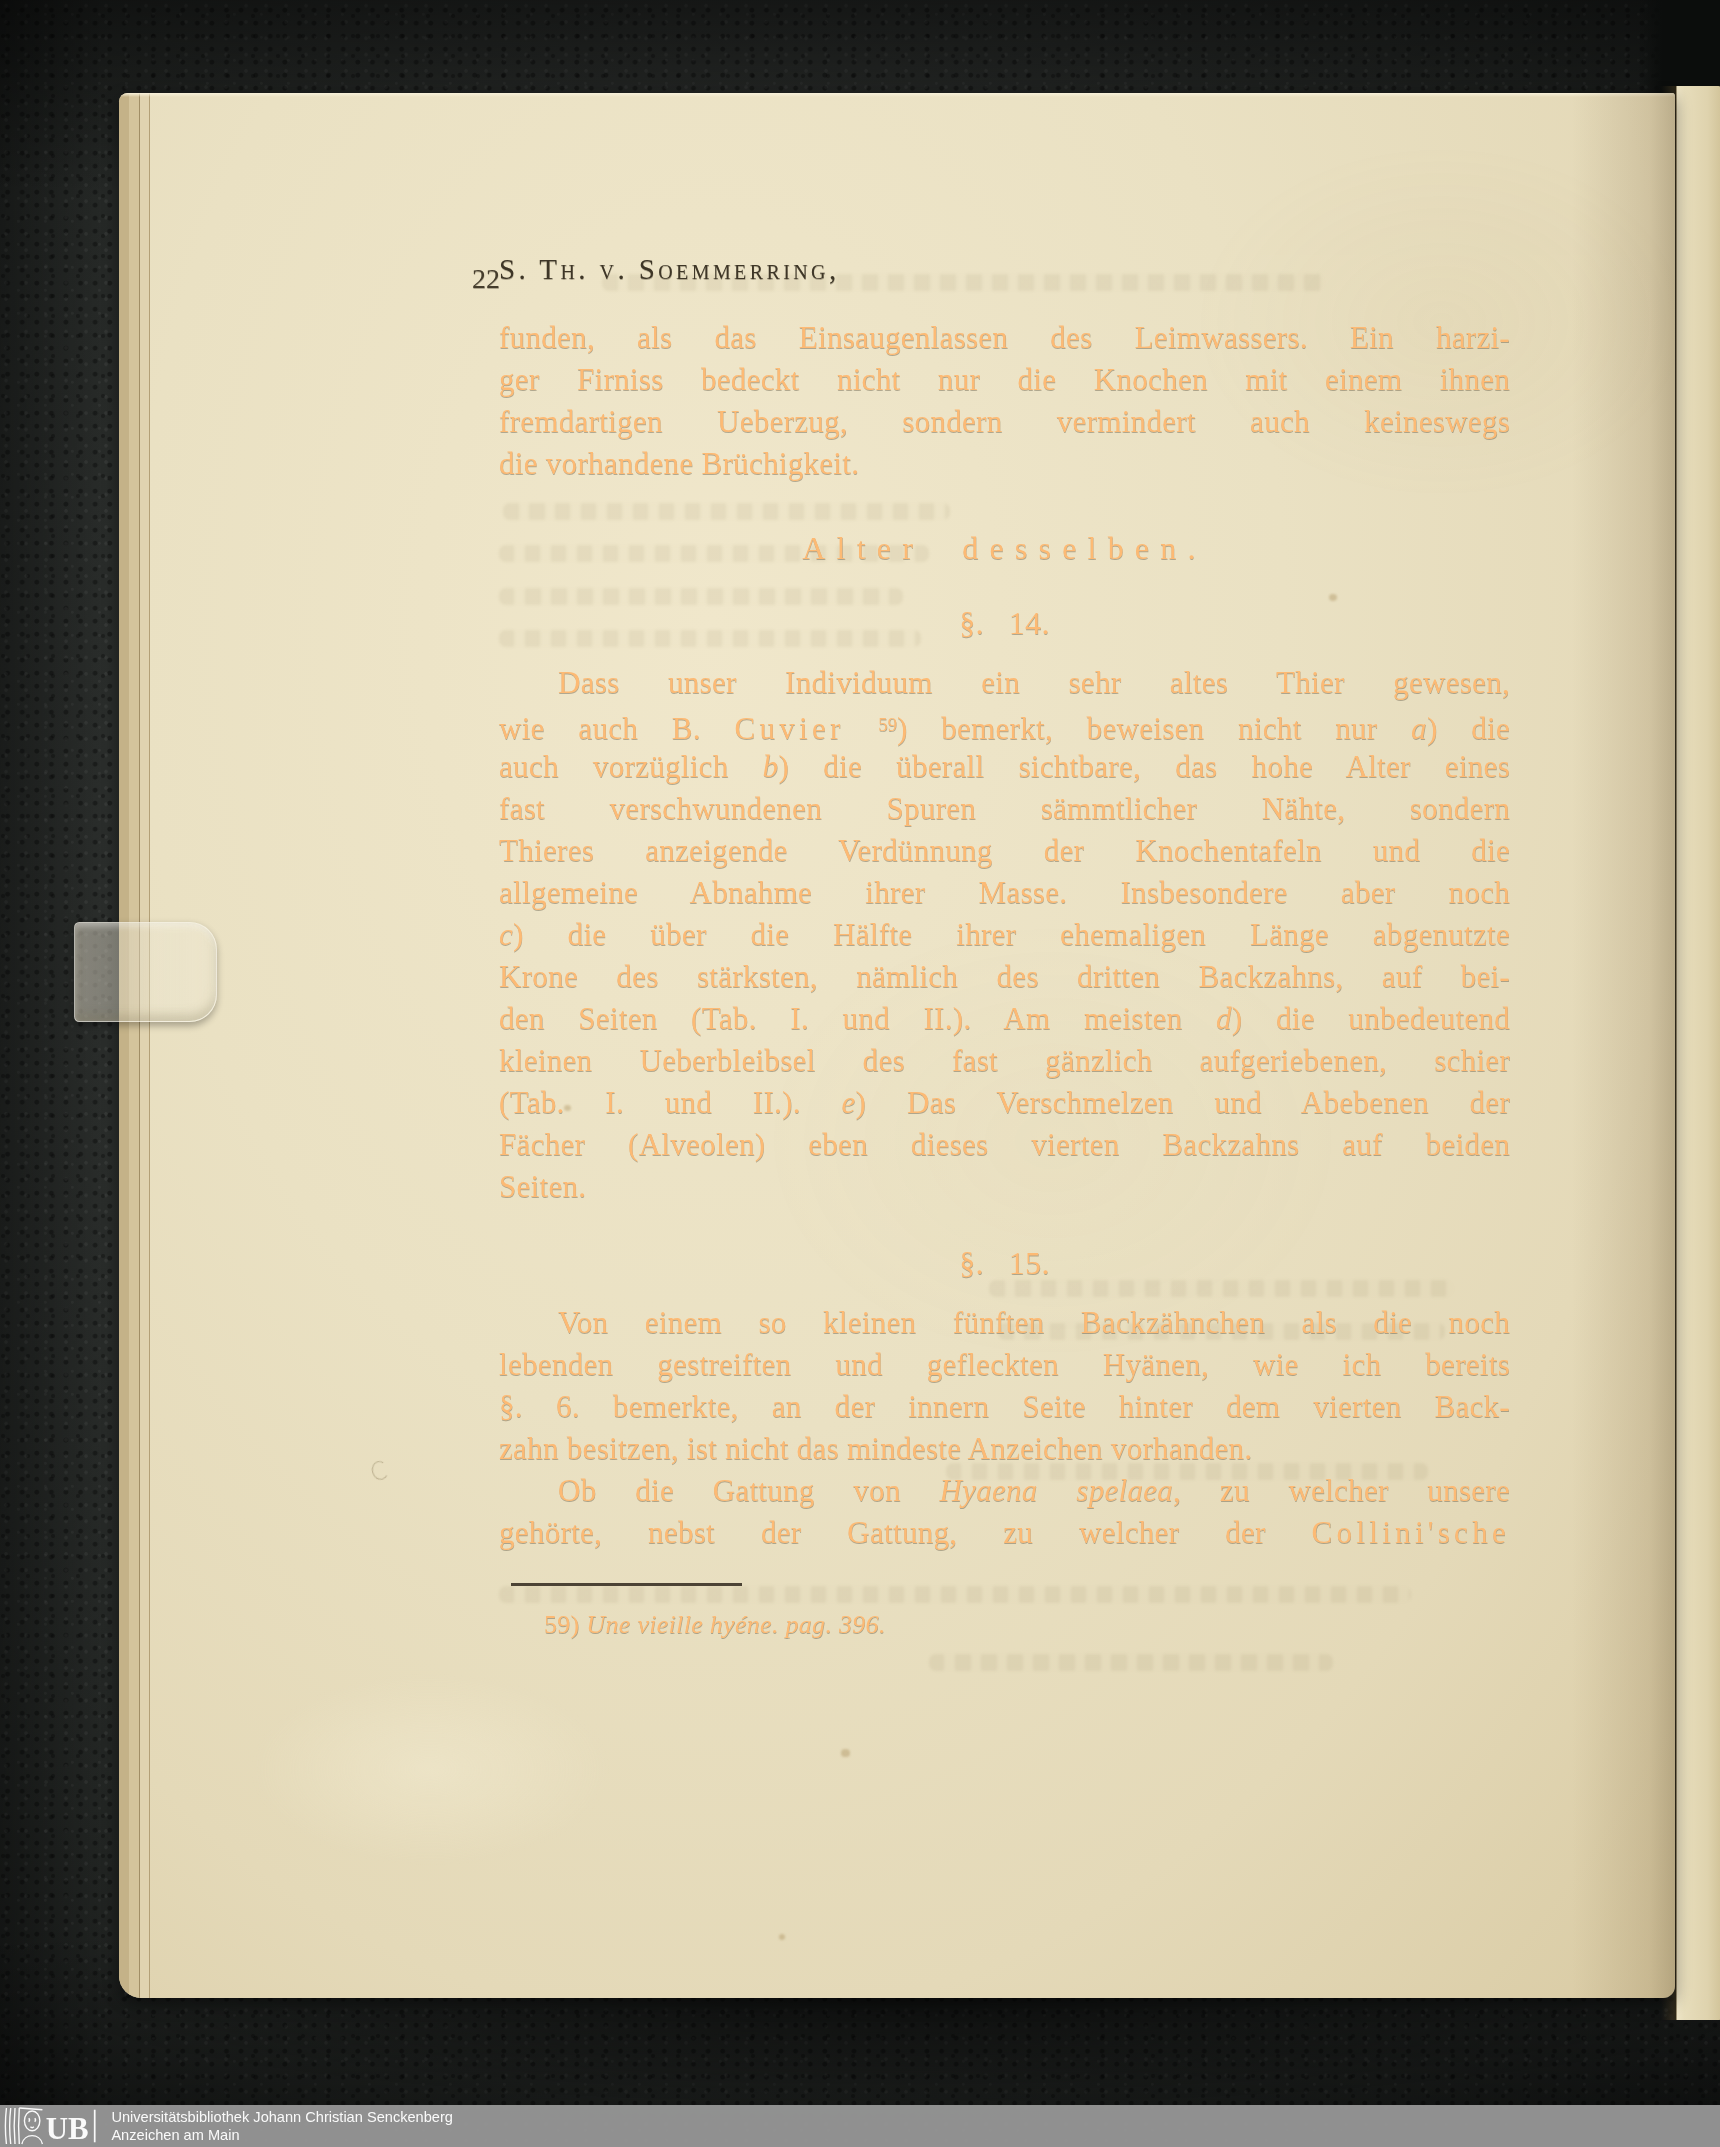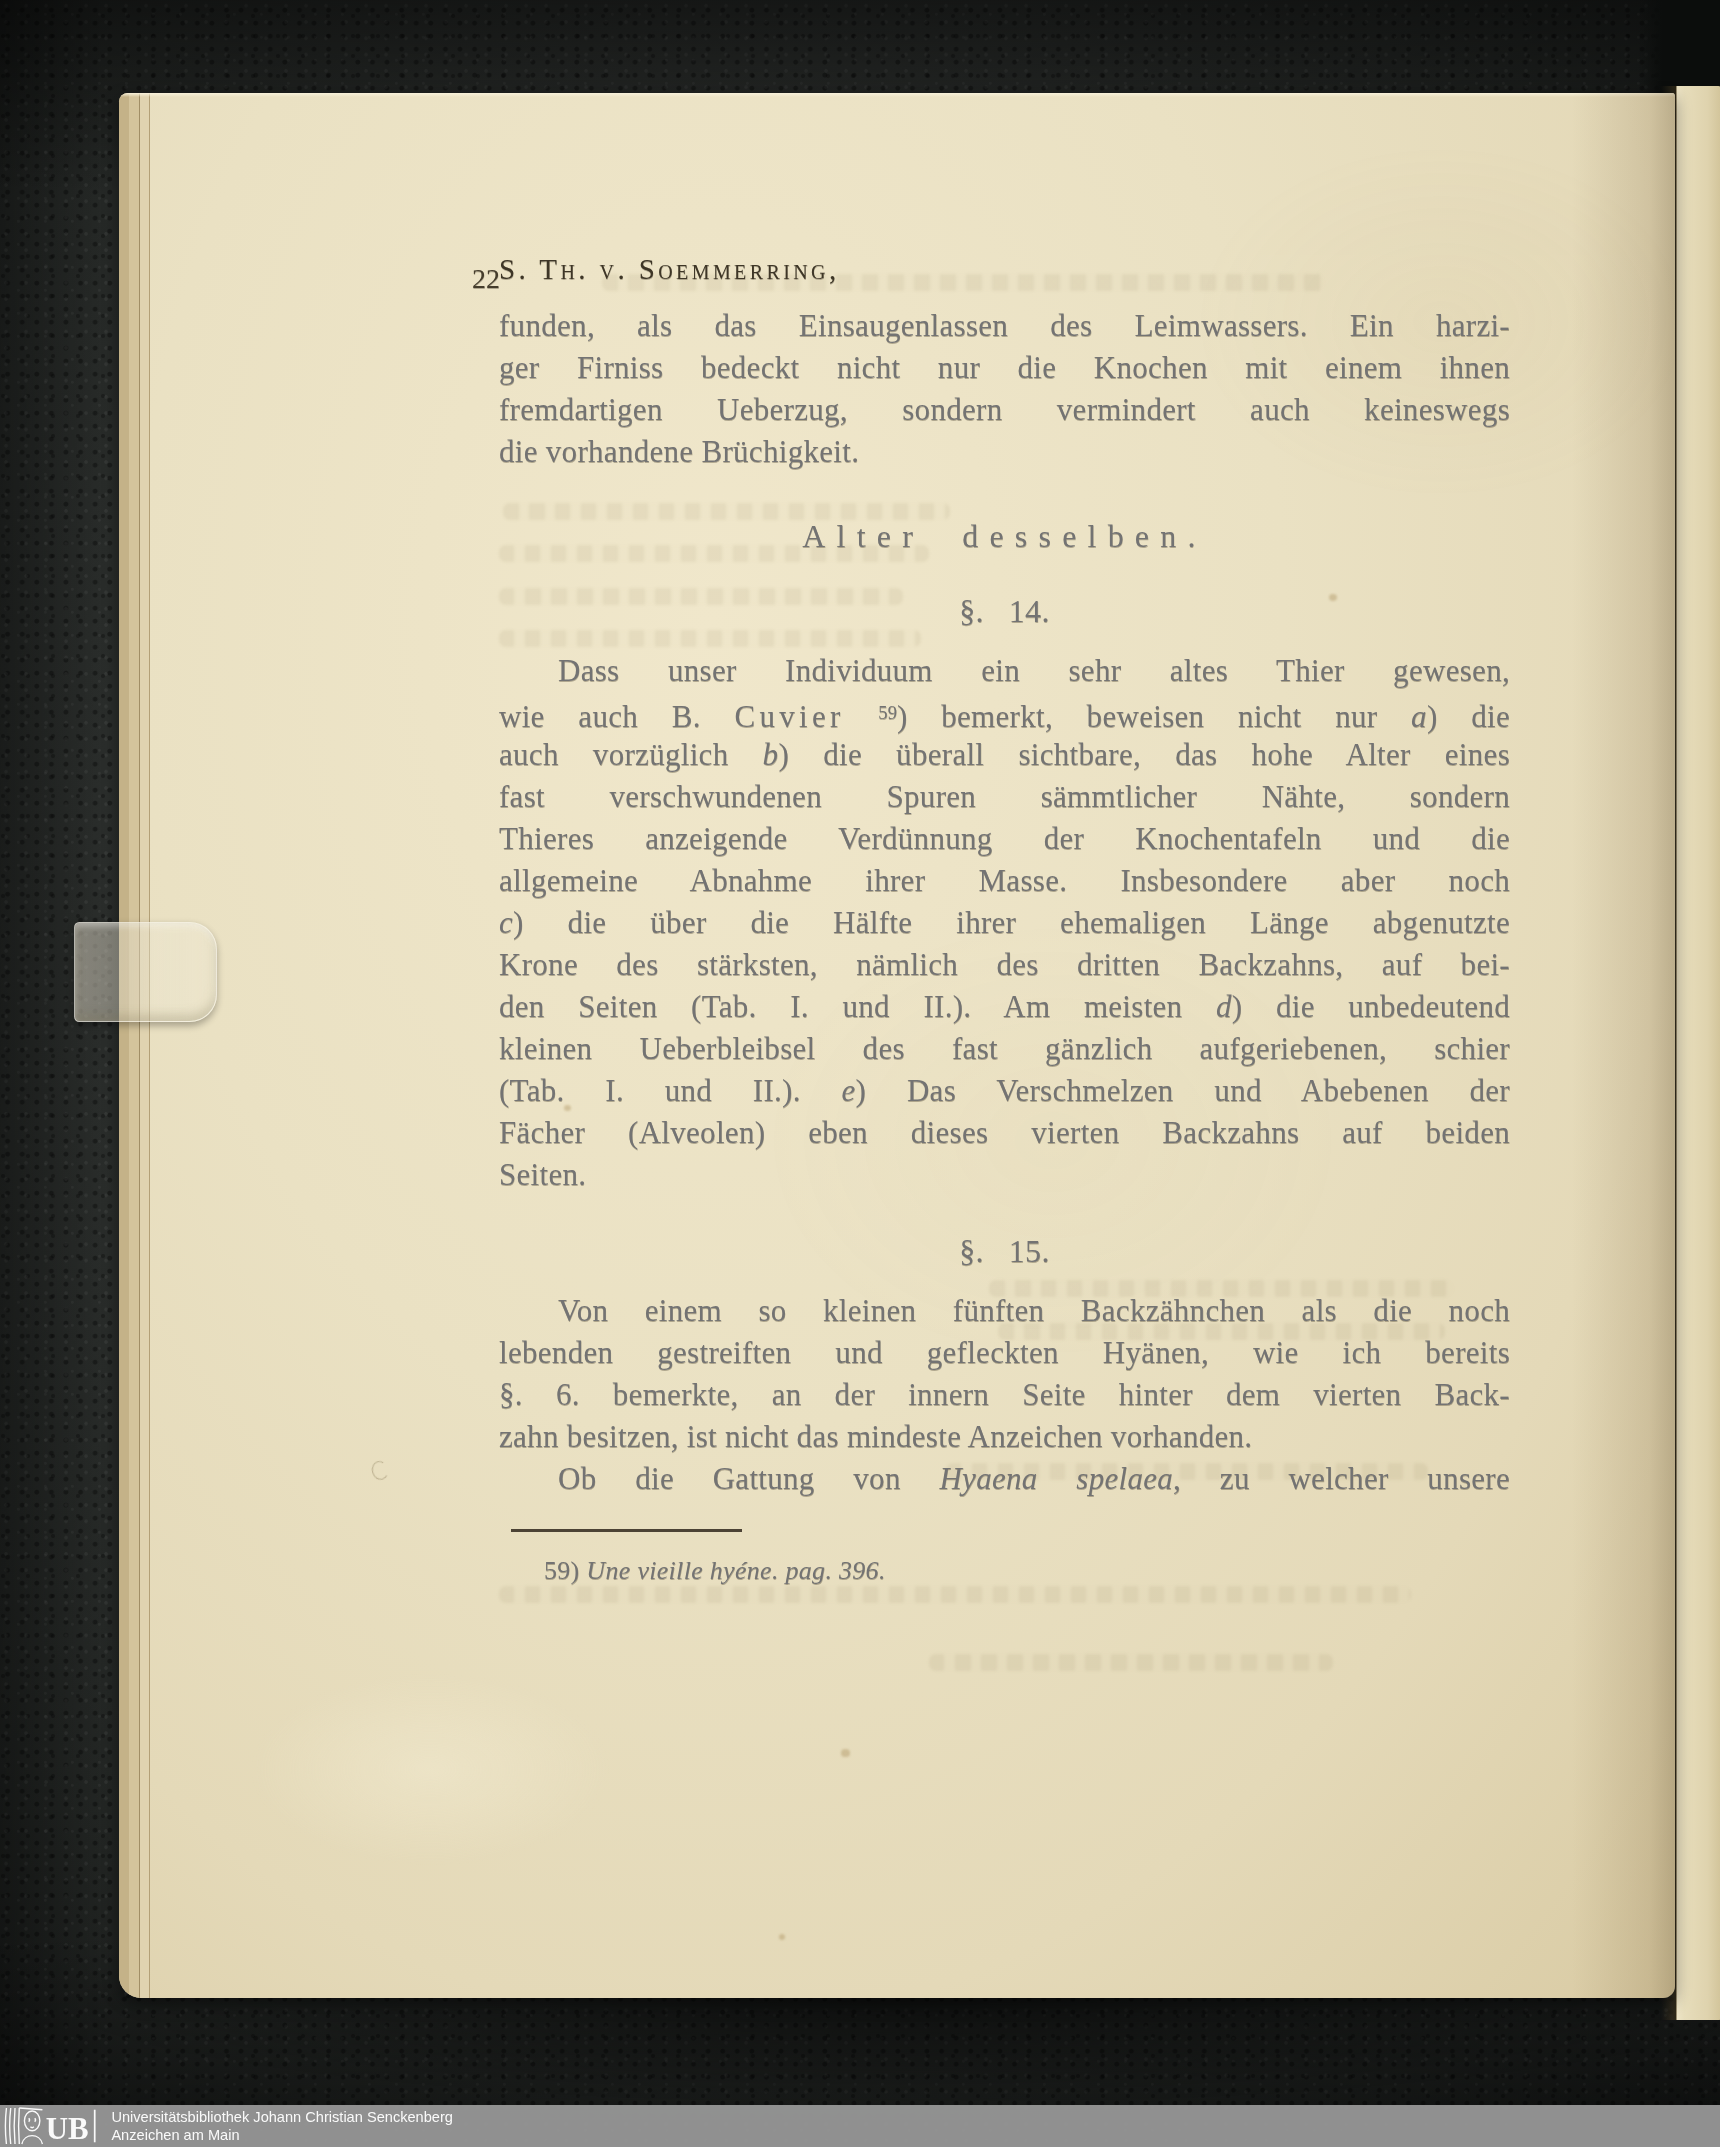--- a/index.html
+++ b/index.html
@@ -73,22 +73,22 @@
       radial-gradient(ellipse 361px 258px at 85% 12%, rgba(190,165,110,.12) 0%, transparent 70%),
       radial-gradient(ellipse 430px 327px at 60% 55%, rgba(200,180,120,.08) 0%, transparent 70%);
   }
   .page .stack-strips{position:absolute;left:0;top:0;bottom:0;width:31px;}
   .strip{position:absolute;top:0;bottom:0;}
   .strip.s1{left:0;width:9.5px;background:#c4b288;border-right:0.9px solid #93815b;}
   .strip.s2{left:10.3px;width:9.5px;background:#d4c49c;border-right:0.9px solid #a18e66;}
   .strip.s3{left:20.6px;width:9.5px;background:#e0d3b0;border-right:0.9px solid #b3a077;}
   
   .textflow{
-    position:absolute;left:499px;top:305px;width:1011px;
-    color:#737373;font-size:31px;letter-spacing:0.3px;
+    position:absolute;left:499px;top:317px;width:1011px;
+    color:#fdba74;font-size:31px;letter-spacing:0.3px;
     text-shadow:0.3px 0.5px 0.6px rgba(62,54,38,.35);
   }
   .page-number{
     position:absolute;left:472px;top:263px;font-size:28px;color:#453d2c;
     text-shadow:0.3px 0.5px 0.6px rgba(62,54,38,.35);
   }
   .running-header{
     position:absolute;left:499px;top:253px;width:1011px;text-align:left;
     font-variant:small-caps;letter-spacing:3.4px;font-size:29px;color:#3e3627;
     text-shadow:0.3px 0.5px 0.6px rgba(62,54,38,.35);
@@ -213,20 +213,21 @@
     </div>
     <div class="block block-section">§.   15.</div>
     <div class="block block-para">
       <div class="line indent"><span>Von einem so kleinen fünften Backzähnchen als die noch</span></div>
       <div class="line"><span>lebenden gestreiften und gefleckten Hyänen, wie ich bereits</span></div>
       <div class="line"><span>§. 6. bemerkte, an der innern Seite hinter dem vierten Back-</span></div>
       <div class="line last"><span>zahn besitzen, ist nicht das mindeste Anzeichen vorhanden.</span></div>
     </div>
     <div class="block block-para">
       <div class="line indent"><span>Ob die Gattung von </span><span class="italic">Hyaena spelaea</span><span>, zu welcher unsere</span></div>
+      <div class="line"><span>gehörte, nebst der Gattung, zu welcher der </span><span class="spaced">Collini'sche</span></div>
     </div>
     <div class="block block-footnote_rule"></div>
     <div class="block block-footnote">
       <div class="line last"><span>59) </span><span class="italic">Une vieille hyéne. pag. 396.</span></div>
     </div>
   </div>
 
 <div class="clip"></div>
 
 <div class="watermark">

